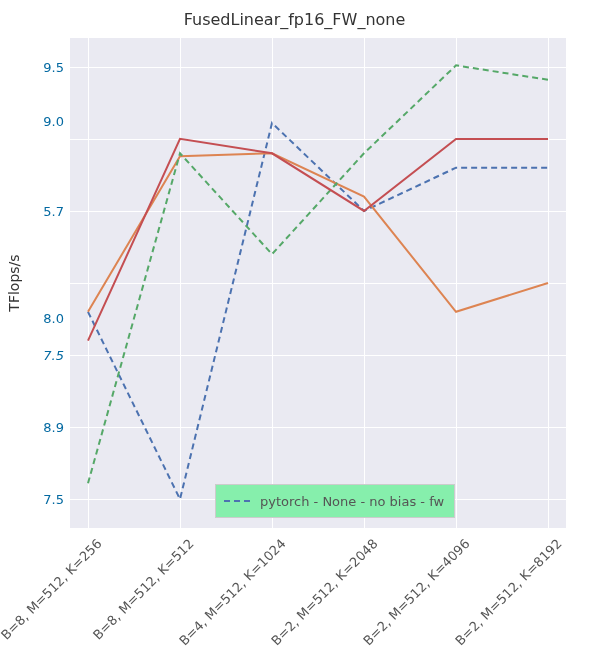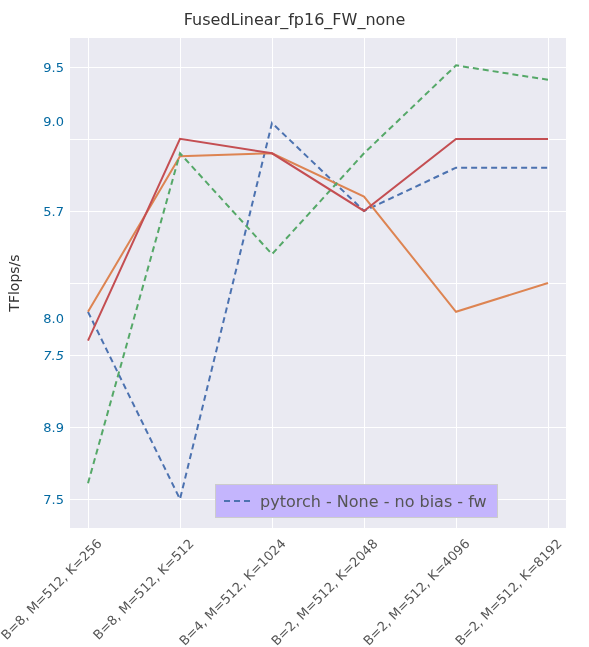--- a/index.html
+++ b/index.html
@@ -6,21 +6,21 @@
   .root{width:589px;height:647px;position:relative;background:#fff;}
   .title{position:absolute;left:0;right:0;top:10px;text-align:center;font-size:16px;color:#333;}
   .plot{position:absolute;left:70px;top:38px;width:496px;height:490px;background:#eaeaf2;}
   .grid-h,.grid-v{position:absolute;background:#fff;}
   .grid-h{left:0;right:0;height:1px;}
   .grid-v{top:0;bottom:0;width:1px;}
   .ytick{position:absolute;left:0;width:64px;text-align:right;font-size:13px;color:#0369a1;transform:translateY(-50%);}
   .ylabel{position:absolute;left:14px;top:283px;transform:rotate(-90deg) translate(-50%,-50%);transform-origin:0 0;font-size:14px;color:#333;white-space:nowrap;}
   .xtick{position:absolute;font-size:13px;color:#555;transform-origin:100% 0;transform:rotate(-45deg);white-space:nowrap;}
   svg.lines{position:absolute;left:0;top:0;width:100%;height:100%;overflow:visible;}
-  .legend{position:absolute;background:#c4b5fd;border:1px solid #ccc;padding:6px 10px 6px 8px;font-size:16px;color:#555;}
+  .legend{position:absolute;background:#86efac;border:1px solid #ccc;padding:6px 10px 6px 8px;font-size:13px;color:#555;}
   .legend .row{display:flex;align-items:center;gap:6px;height:20px;}
   .legend .sw{width:30px;display:flex;align-items:center;}
   .legend .sw svg{width:30px;height:10px;}
 </style>
 </head>
 <body>
 <div class="root">
   <div class="title">FusedLinear_fp16_FW_none</div>
   <div class="ylabel">TFlops/s</div>
 

